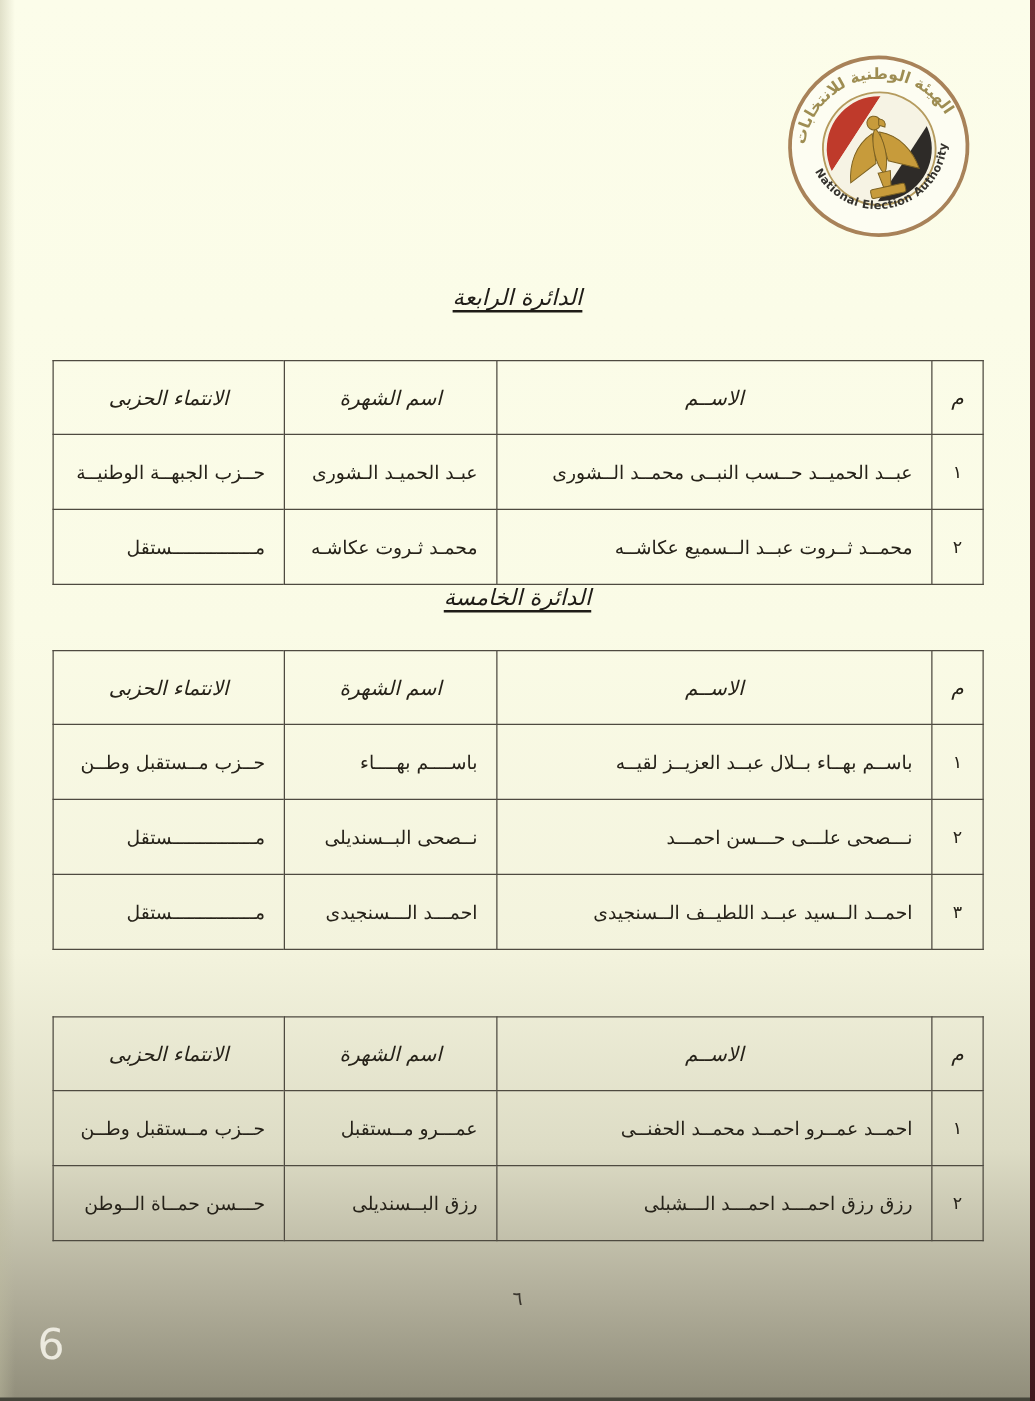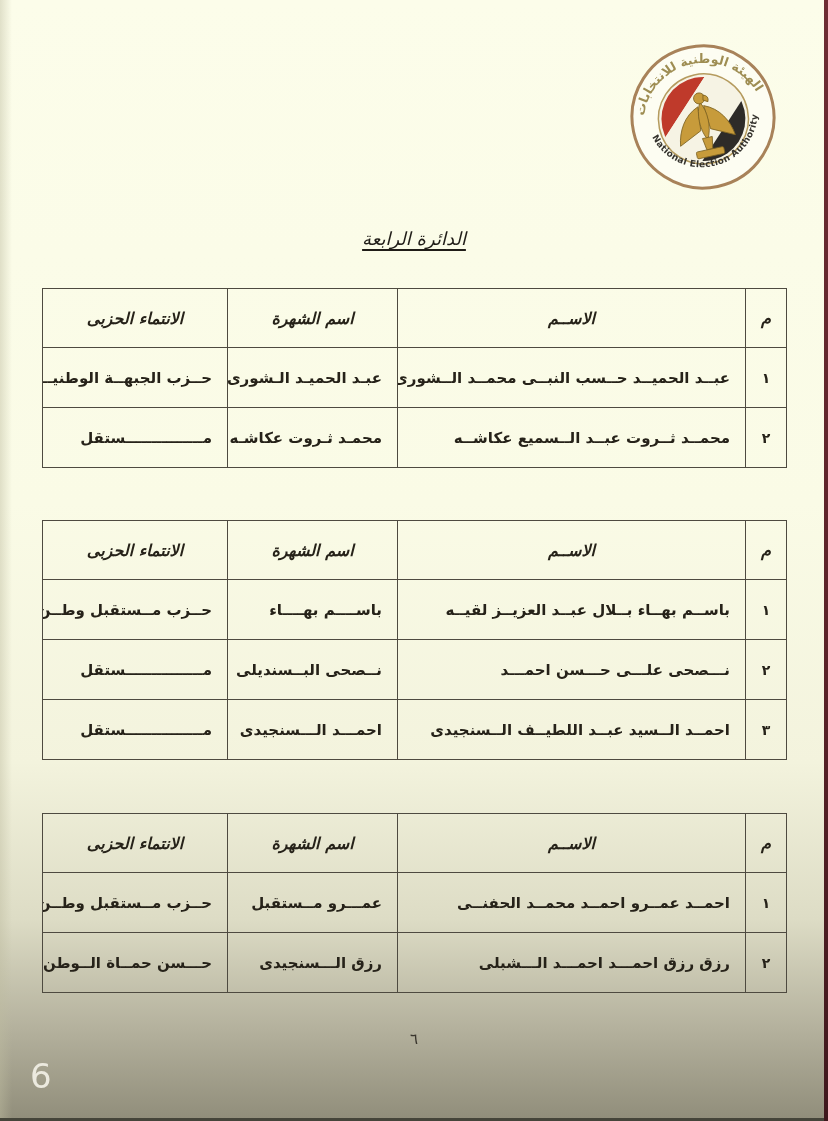--- a/index.html
+++ b/index.html
@@ -42,21 +42,21 @@
   }
   #table-1{top:288px}
   #table-2{top:520px}
   #table-3{top:813px}
   .roster col.c-num{width:41px}
   .roster col.c-name{width:348px}
   .roster col.c-alias{width:170px}
   .roster col.c-party{width:185px}
   .roster th,.roster td{
     border:1.5px solid #4e4a40;
-    font-weight:bold;color:#262219;
+    font-weight:normal;color:#262219;
     overflow:hidden;white-space:nowrap;
   }
   .roster th{height:56px;font-size:16px;text-align:center;font-style:italic;}
   .roster td{height:59px;font-size:15px;padding:0 15px;text-align:right;}
   .roster td.num{text-align:center;font-size:14px;padding:0;}
 
   
   .page-num-ar{position:absolute;top:1030px;left:0;width:100%;text-align:center;
     font-size:15px;color:#3a362e;}
   .page-num-overlay{position:absolute;left:30px;top:1056px;font-size:34px;
@@ -124,20 +124,21 @@
       </tr>
       <tr>
         <td class="num">٢</td>
         <td>محمــد ثــروت عبــد الــسميع عكاشــه</td>
         <td>محمـد ثـروت عكاشـه</td>
         <td>مـــــــــــــــستقل</td>
       </tr>
     </tbody>
   </table>
 
+  <div class="section-title" id="title-2">الدائرة الخامسة</div>
   <table class="roster" id="table-2">
     <colgroup>
         <col class="c-num">
         <col class="c-name">
         <col class="c-alias">
         <col class="c-party">
       </colgroup>
     <thead>
       <tr>
         <th>م</th>
@@ -186,21 +187,21 @@
     <tbody>
       <tr>
         <td class="num">١</td>
         <td>احمــد عمــرو احمــد محمــد الحفنــى</td>
         <td>عمـــرو مــستقبل</td>
         <td>حــزب مــستقبل وطــن</td>
       </tr>
       <tr>
         <td class="num">٢</td>
         <td>رزق رزق احمـــد احمـــد الـــشبلى</td>
-        <td>رزق الـــسنجيدى</td>
+        <td>رزق البــسنديلى</td>
         <td>حـــسن حمــاة الــوطن</td>
       </tr>
     </tbody>
   </table>
 
   <div class="page-num-ar">٦</div>
   <div class="page-num-overlay">6</div>
 
   <div class="edge-bottom"></div>
   <div class="edge-right"></div>

